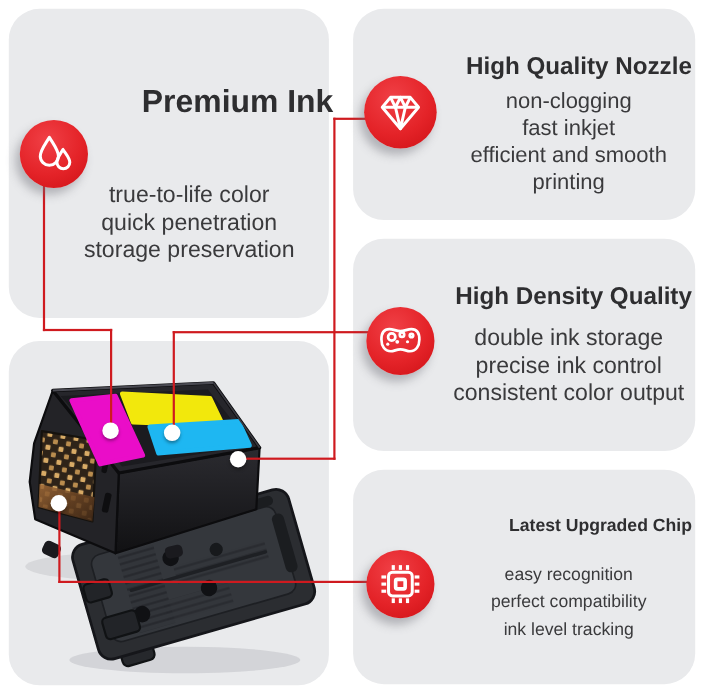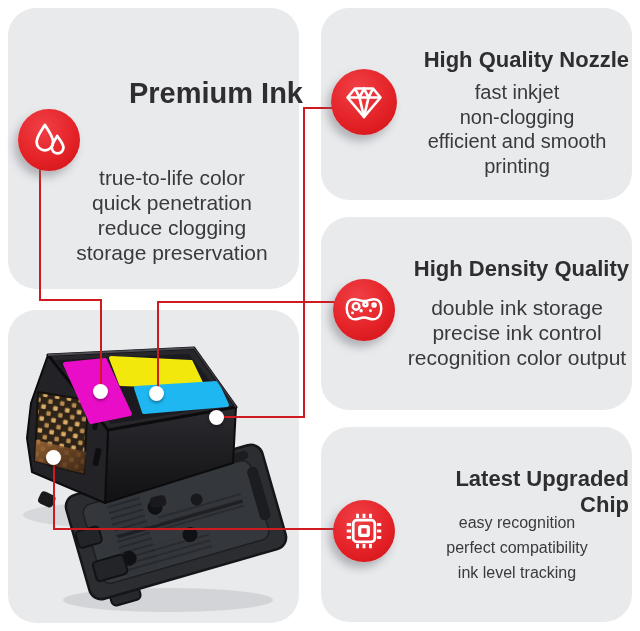--- a/index.html
+++ b/index.html
@@ -19,21 +19,21 @@
   #card-sponge{left:321px;top:217px;width:311px;height:193px;}
   #card-chip{left:321px;top:427px;width:311px;height:195px;}
 
   .title{
     position:absolute;z-index:5;text-align:right;
     color:var(--title-text,#2e2e30);font-weight:bold;
   }
   #title-premium{left:48px;top:76px;width:255px;font-size:29px;line-height:34px;}
   #title-nozzle{left:405px;top:47px;width:224px;font-size:22px;line-height:26px;}
   #title-sponge{left:405px;top:256px;width:224px;font-size:22px;line-height:26px;}
-  #title-chip{left:405px;top:466px;width:224px;font-size:22px;line-height:26px;}
+  #title-chip{left:405px;top:466px;width:224px;font-size:16px;line-height:26px;}
 
   .body-text{
     position:absolute;z-index:5;text-align:center;
     color:var(--body-text,#3a3a3c);
   }
   .body-text span{display:block;}
   #body-premium{left:60px;top:136px;width:224px;font-size:21px;line-height:25px;margin-top:29px;}
   #body-nozzle{left:399px;top:80px;width:236px;font-size:20px;line-height:24.5px;}
   #body-sponge{left:405px;top:295px;width:224px;font-size:21px;line-height:25px;}
   #body-chip{left:405px;top:510px;width:224px;font-size:16px;line-height:25px;}
@@ -198,30 +198,29 @@
 </div>
 
 <div class="title" id="title-premium">Premium Ink</div>
 <div class="title" id="title-nozzle">High Quality Nozzle</div>
 <div class="title" id="title-sponge">High Density Quality</div>
 <div class="title" id="title-chip">Latest Upgraded Chip</div>
 
 <div class="body-text" id="body-premium">
   <span>true-to-life color</span>
   <span>quick penetration</span>
-  <span>reduce clogging</span>
   <span>storage preservation</span>
 </div>
 <div class="body-text" id="body-nozzle">
+  <span>non-clogging</span>
   <span>fast inkjet</span>
-  <span>non-clogging</span>
   <span>efficient and smooth printing</span>
 </div>
 <div class="body-text" id="body-sponge">
   <span>double ink storage</span>
   <span>precise ink control</span>
-  <span>recognition color output</span>
+  <span>consistent color output</span>
 </div>
 <div class="body-text" id="body-chip">
   <span>easy recognition</span>
   <span>perfect compatibility</span>
   <span>ink level tracking</span>
 </div>
 
 </body></html>

